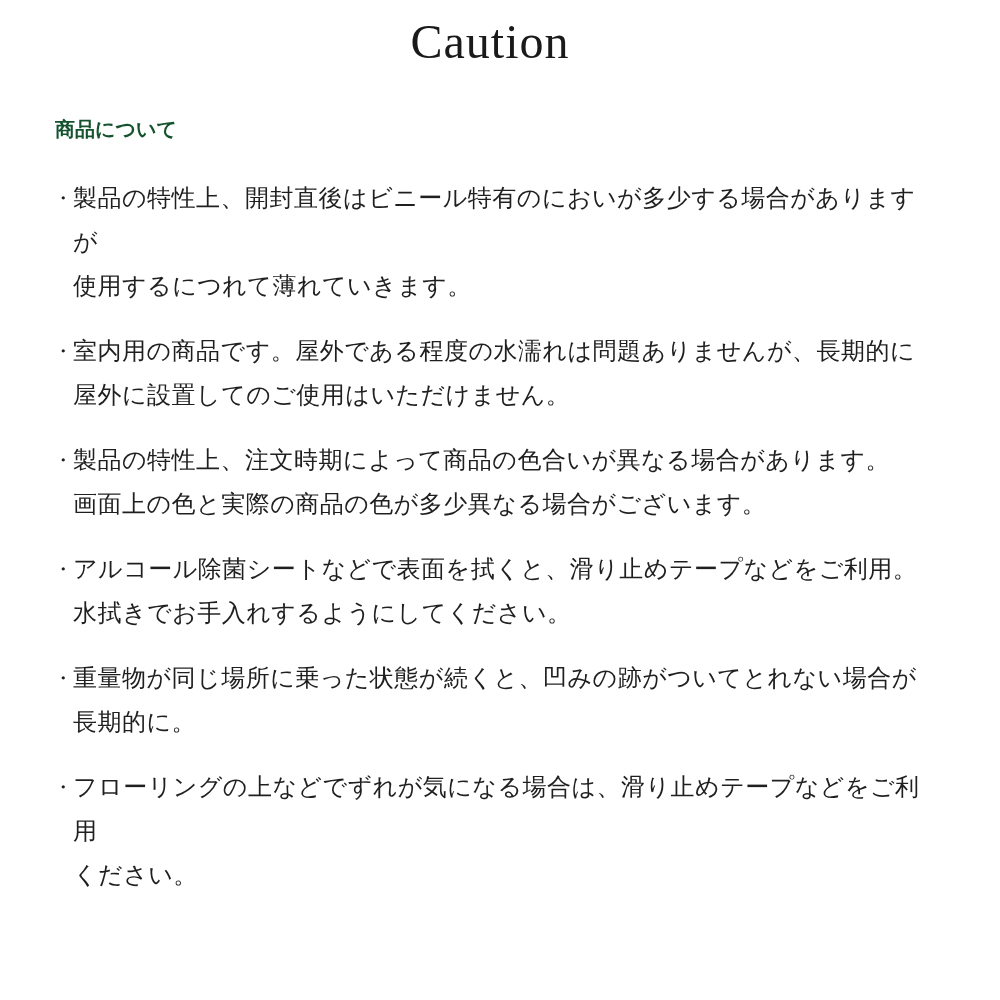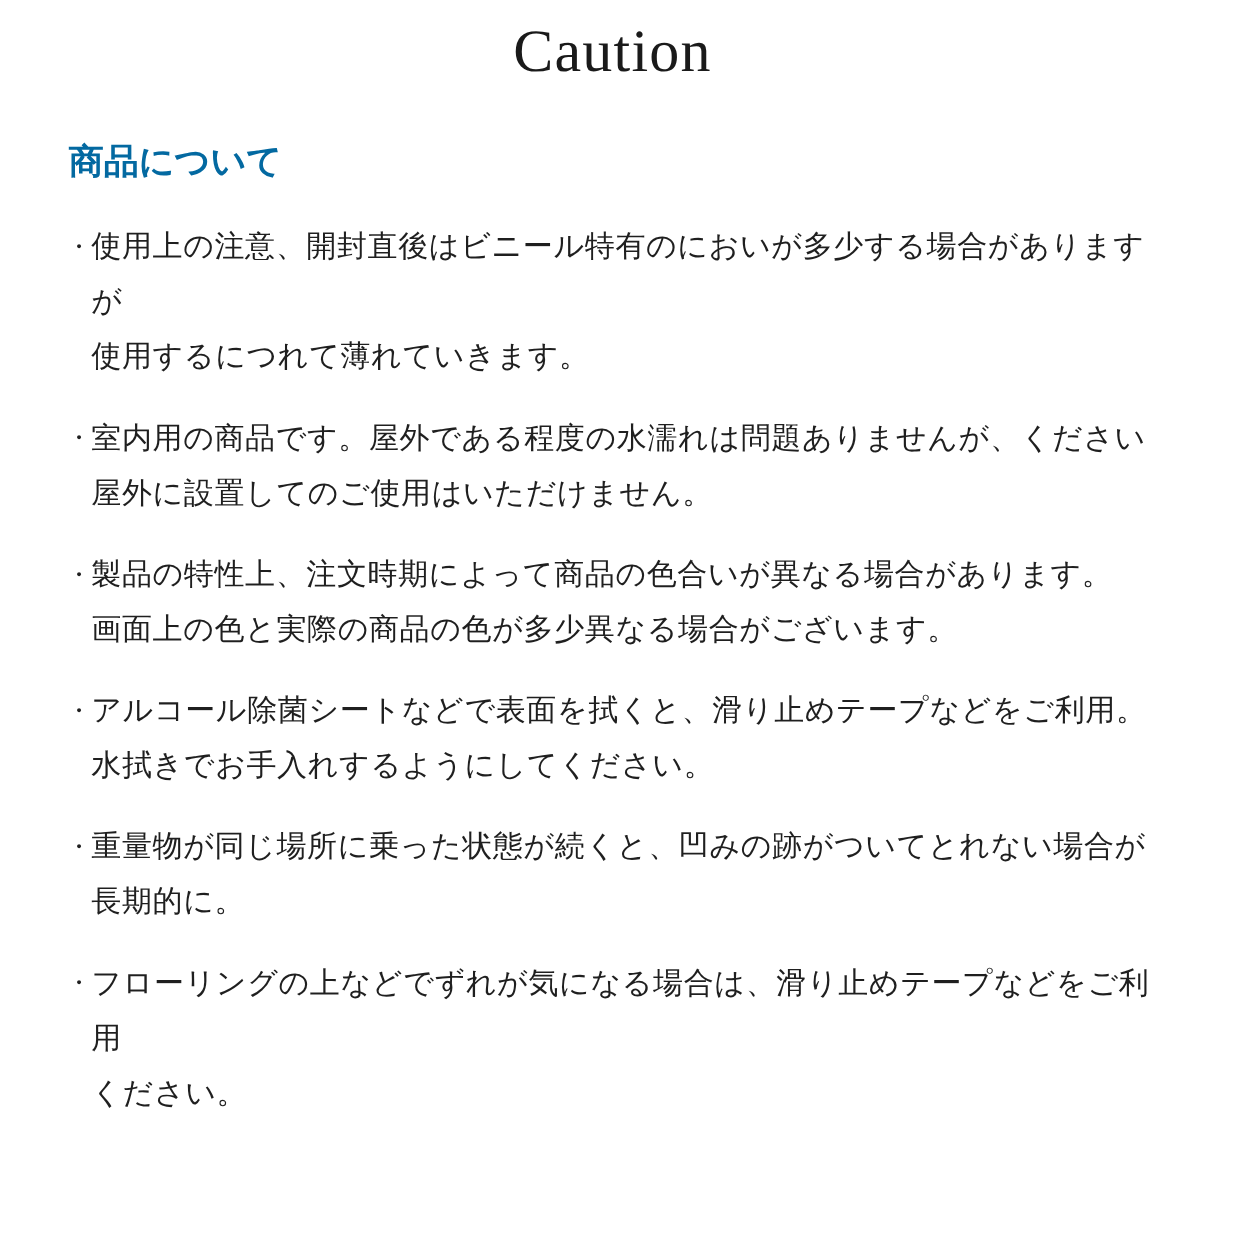--- a/index.html
+++ b/index.html
@@ -24,25 +24,25 @@
     font-family: "Liberation Serif", "DejaVu Serif", serif;
     font-weight: normal;
     font-size: 48px;
     line-height: 60px;
     text-align: center;
     margin: 0 10px 0 0;
     color: #1a1a1a;
     letter-spacing: 1px;
   }
   .section-heading {
-    font-size: 28px;
+    font-size: 20px;
     font-weight: bold;
     line-height: 42px;
     margin: 36px 0 26px 0;
-    color: #0369a1;
+    color: #14532d;
   }
   .item-list {
     list-style: none;
     margin: 0;
     padding: 0;
   }
   .item {
     display: flex;
     align-items: flex-start;
     font-size: 24px;
@@ -66,26 +66,26 @@
 </head>
 <body>
 
 <div class="page">
   <h1 class="page-title">Caution</h1>
   <div id="sections">
       <h2 class="section-heading">商品について</h2>
       <ul class="item-list">
         <li class="item">
           <span class="bullet">・</span>
-          <span class="item-text">使用上の注意、開封直後はビニール特有のにおいが多少する場合がありますが
+          <span class="item-text">製品の特性上、開封直後はビニール特有のにおいが多少する場合がありますが
 使用するにつれて薄れていきます。</span>
         </li>
         <li class="item">
           <span class="bullet">・</span>
-          <span class="item-text">室内用の商品です。屋外である程度の水濡れは問題ありませんが、ください
+          <span class="item-text">室内用の商品です。屋外である程度の水濡れは問題ありませんが、長期的に
 屋外に設置してのご使用はいただけません。</span>
         </li>
         <li class="item">
           <span class="bullet">・</span>
           <span class="item-text">製品の特性上、注文時期によって商品の色合いが異なる場合があります。
 画面上の色と実際の商品の色が多少異なる場合がございます。</span>
         </li>
       </ul>
       <ul class="item-list">
         <li class="item">

